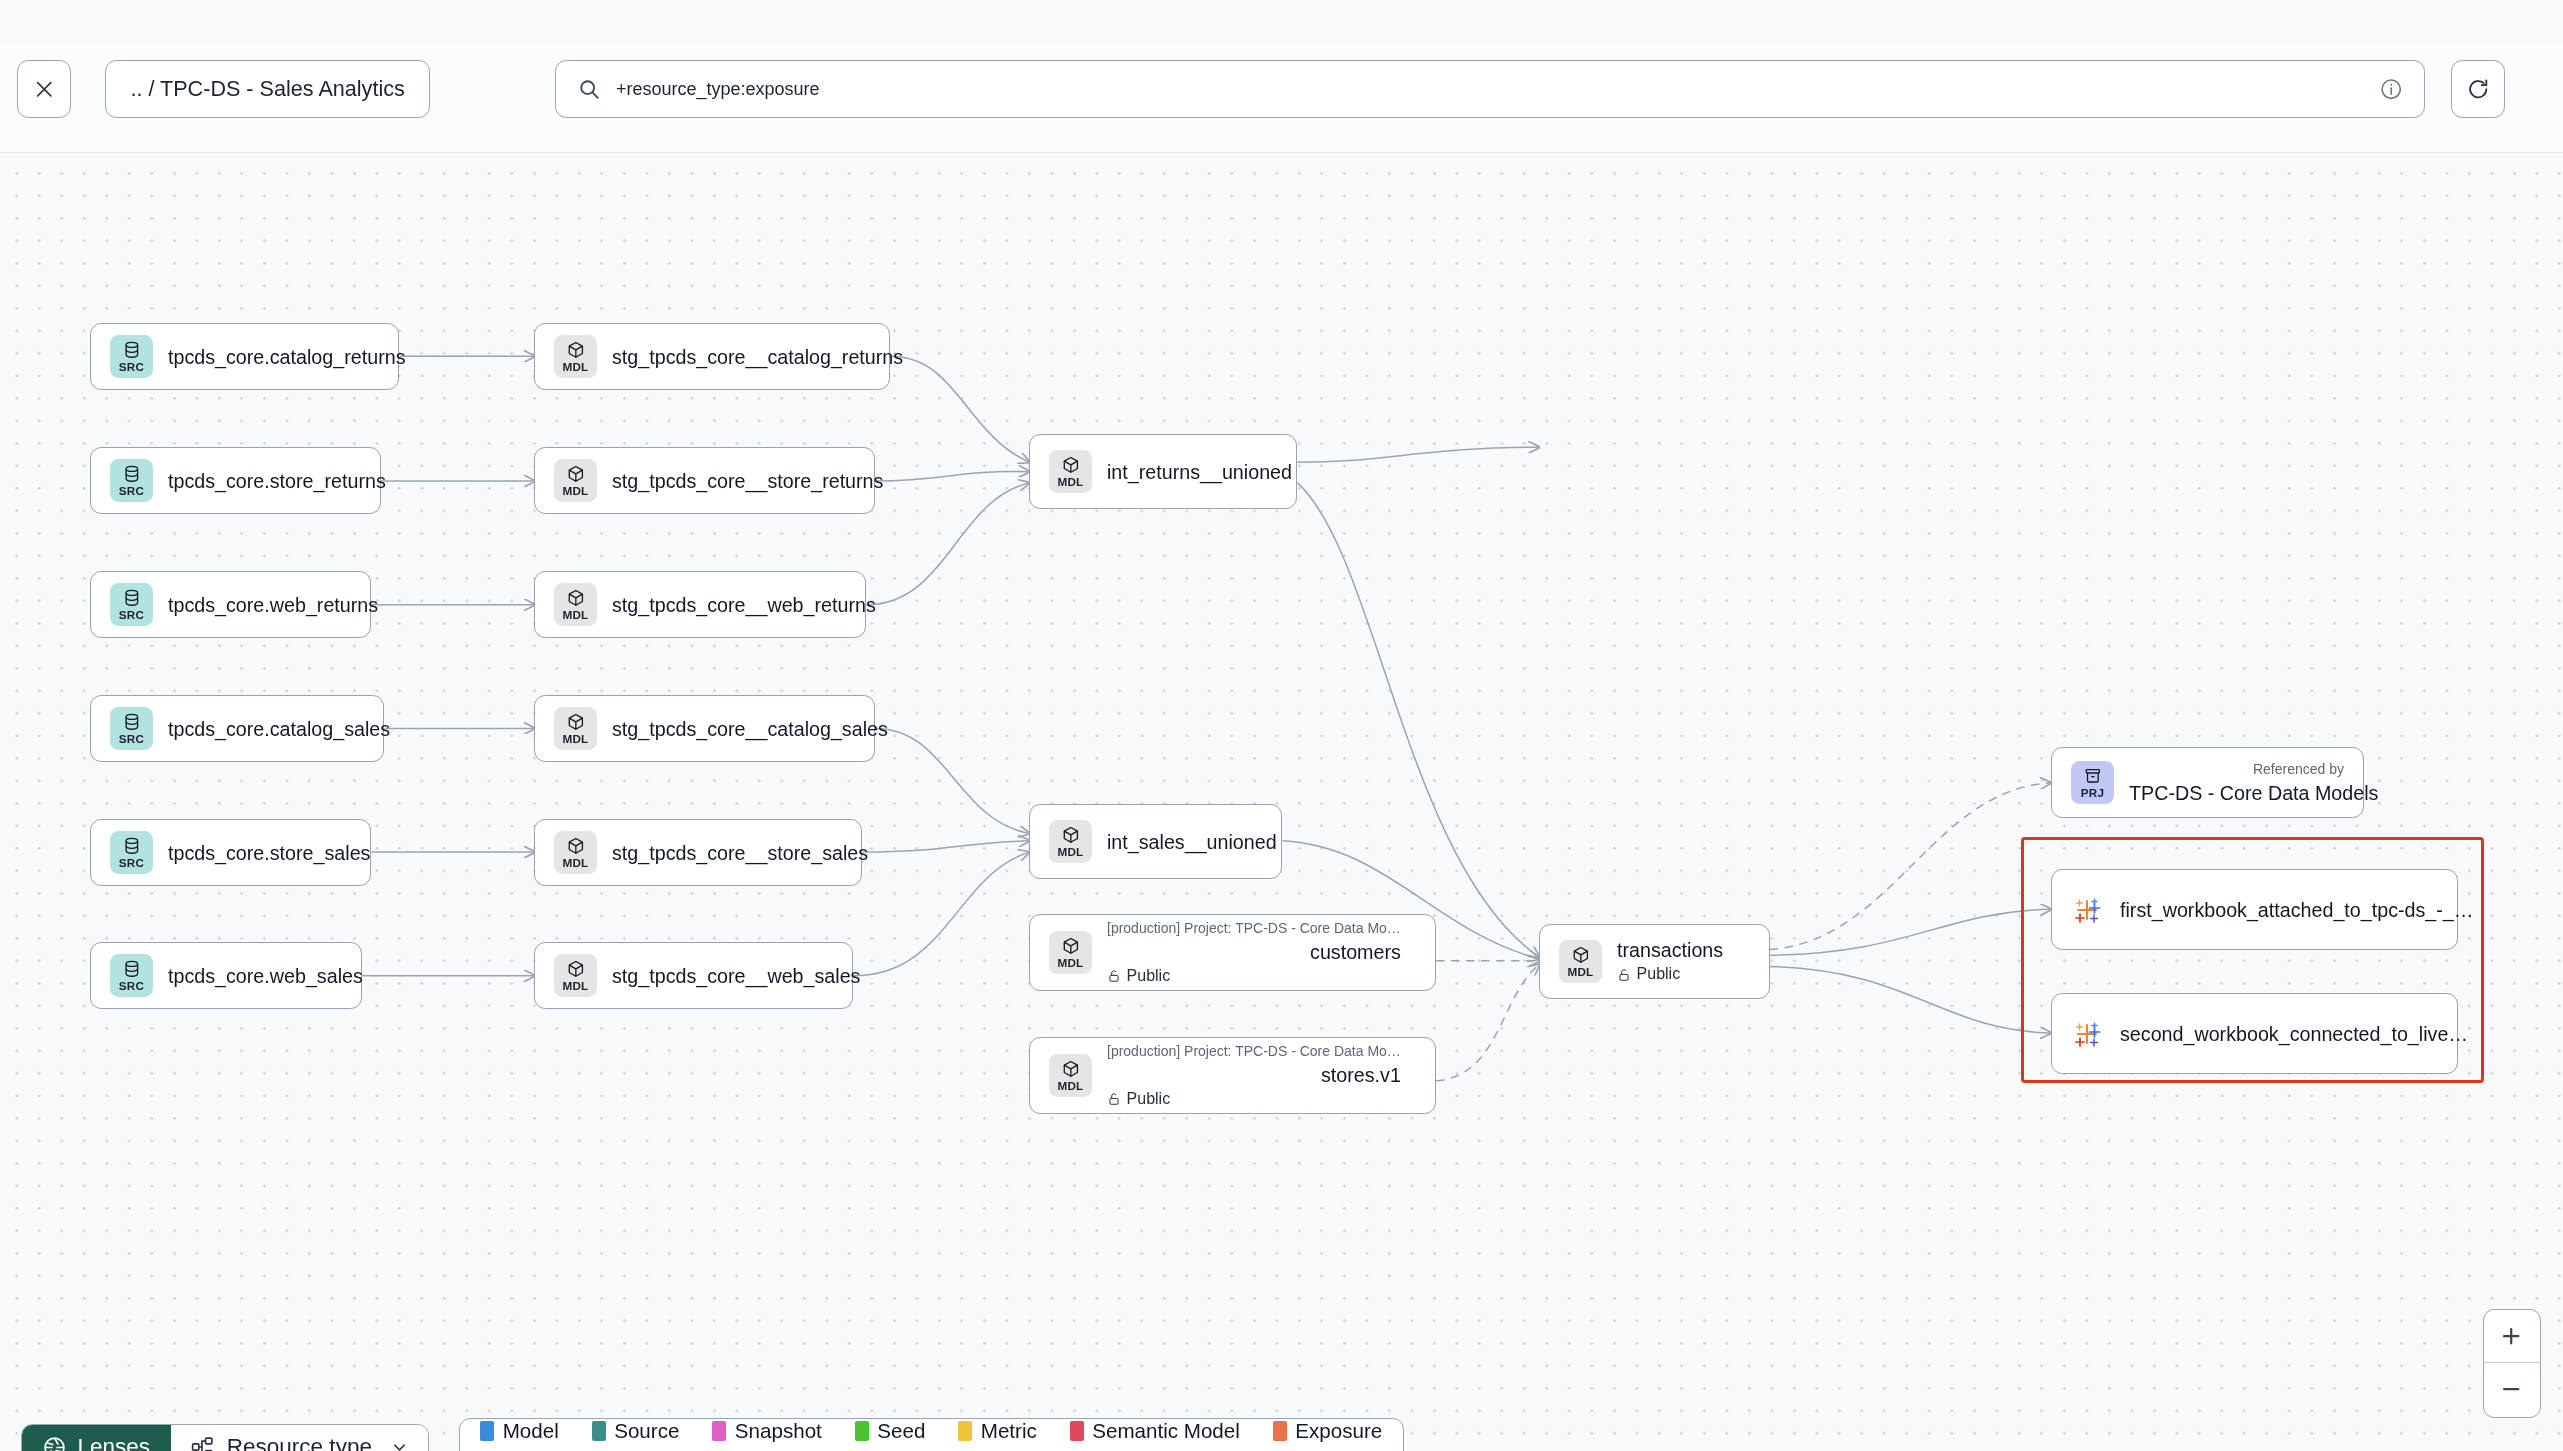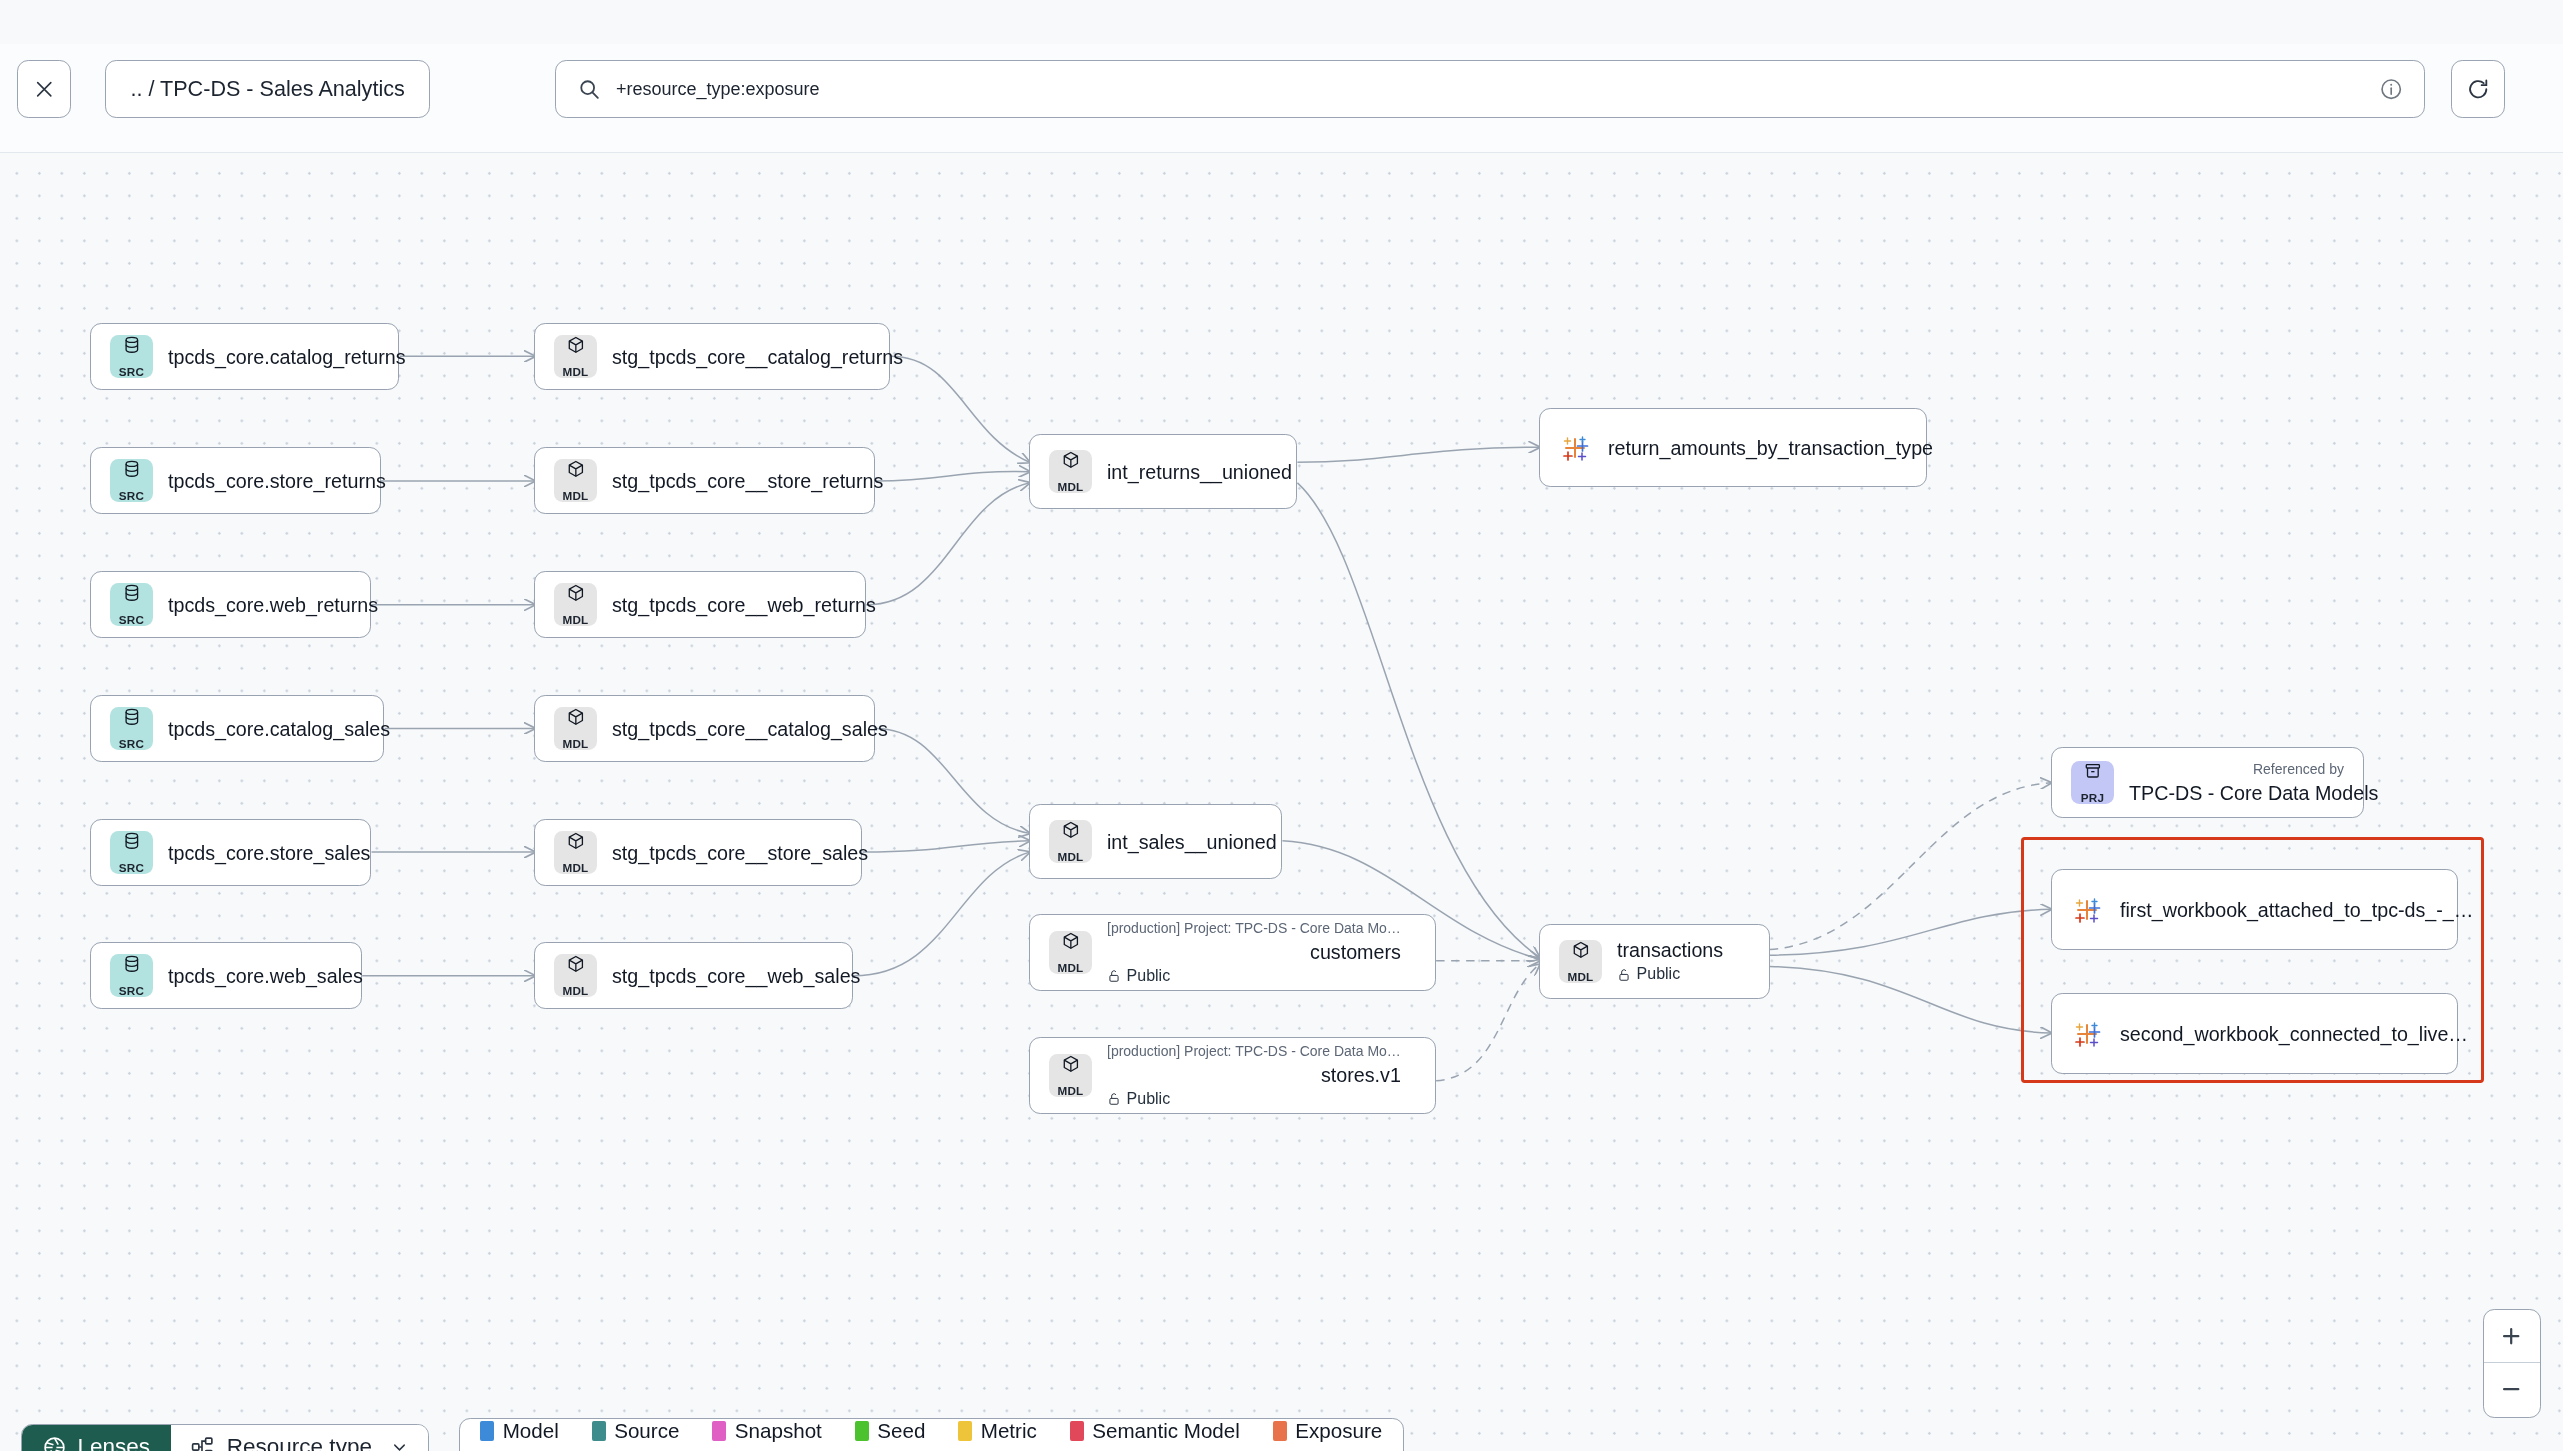--- a/index.html
+++ b/index.html
@@ -69,21 +69,21 @@
     border-radius: 11.2px;
     display: flex; align-items: center;
     padding: 0 19px;
     z-index: 5;
     cursor: pointer;
   }
   .badge {
     width: 43px; height: 43px; flex: 0 0 43px;
     border-radius: 8.4px;
     display: flex; flex-direction: column;
-    align-items: center; justify-content: space-between;
+    align-items: center; justify-content: center;
     margin-right: 15px;
   }
   .badge.src { background: #b3e3e0; }
   .badge.mdl { background: #e5e5e5; }
   .badge.prj { background: #c3c7f5; }
   .badge svg { width: 19.7px; height: 19.7px; display: block; }
   .badge .bl { font-size: 11.7px; font-weight: 600; color: #1c2430; line-height: 12.2px; margin-top: 0.9px; letter-spacing: 0.2px; }
   .tblicon { width: 32px; height: 32px; flex: 0 0 32px; margin-right: 17px; }
 
   .ntext { display: flex; flex-direction: column; justify-content: center; min-width: 0; text-align: right; }
@@ -464,35 +464,20 @@
         <span class="nacc">
           <svg viewBox="0 0 24 24" fill="none" stroke="#25303d" stroke-width="1.7">
               <rect x="5" y="11" width="14" height="10" rx="2"></rect>
               <path d="M8 11V7a4 4 0 0 1 7.3-2.2"></path>
             </svg>
           <span>Public</span>
         </span>
       </span>
     </div>
 
-    <div class="node" style="left: 1539px; top: 255px; width: 388px; height: 79px;">
-      <svg class="tblicon" viewBox="0 0 32 32">
-        <g stroke-width="2" stroke-linecap="round">
-          <path d="M16 7v18M7 16h18" stroke="#e8843a"></path>
-          <path d="M23.5 9v10M18.5 14h10" stroke="#3d6fd8" stroke-width="1.7"></path>
-          <path d="M9 20v8M5 24h8" stroke="#d6381a" stroke-width="1.7"></path>
-          <path d="M23 21v7M19.5 24.5h7" stroke="#5a4fc7" stroke-width="1.5"></path>
-          <path d="M8.5 6v6M5.5 9h6" stroke="#e8a53a" stroke-width="1.4"></path>
-          <path d="M23.5 5v5M21 7.5h5" stroke="#3d8ad8" stroke-width="1.4"></path>
-        </g>
-      </svg>
-      <span class="ntext">
-          <span class="nname">return_amounts_by_transaction_type</span>
-        </span>
-    </div>
 
     <div class="node" style="left: 2051px; top: 594px; width: 313px; height: 71px;">
       <span class="badge prj">
         <svg viewBox="0 0 24 24" fill="none" stroke="#121924" stroke-width="1.6" stroke-linejoin="round">
             <rect x="4" y="4.5" width="16" height="4" rx="1"></rect>
             <path d="M5.5 8.5v9.5a1.5 1.5 0 0 0 1.5 1.5h10a1.5 1.5 0 0 0 1.5-1.5V8.5"></path>
             <path d="M10 13h4"></path>
           </svg>
         <span class="bl">PRJ</span>
       </span>

